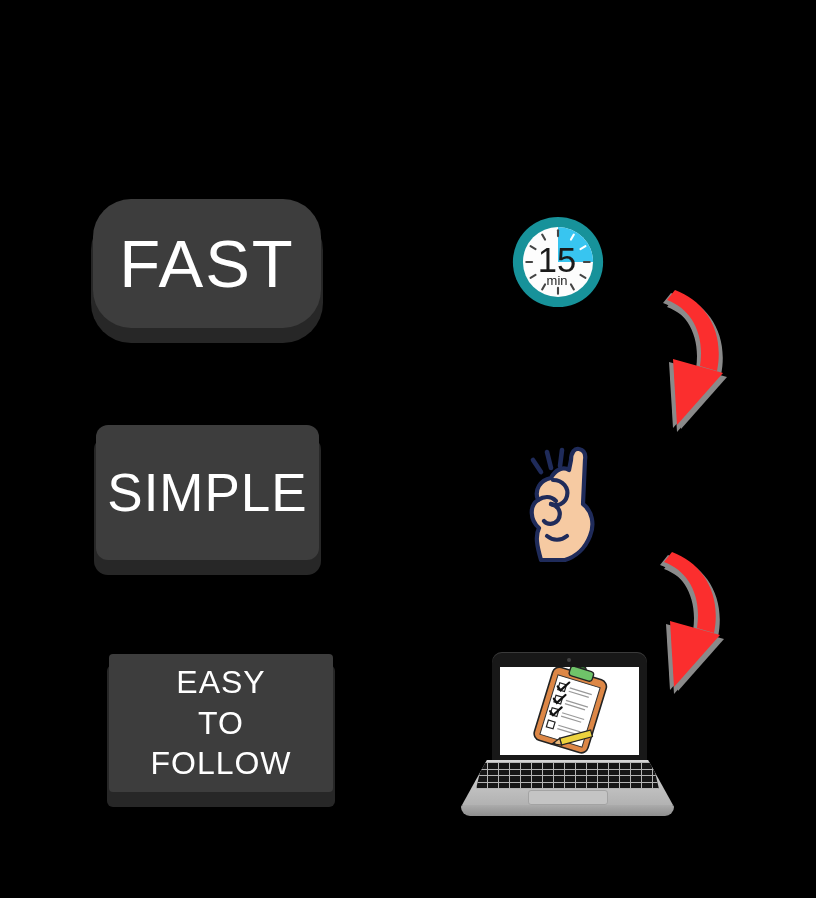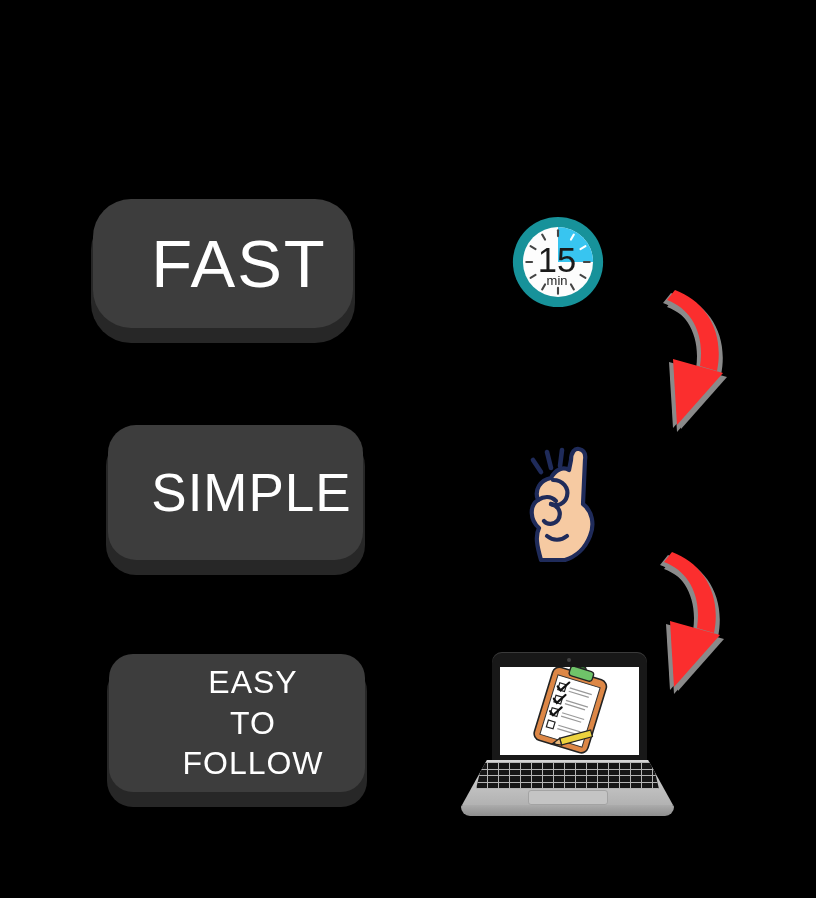--- a/index.html
+++ b/index.html
@@ -11,33 +11,32 @@
     font-family:"Liberation Sans", sans-serif;
   }
   
   .badge{
     position:absolute;
     background:#3d3d3d;
     color:#ffffff;
     display:flex;align-items:center;justify-content:center;
     text-align:center;
     box-shadow:0 13px 0 2px #272727;
-    padding-left:32px;
   }
   .badge-label{white-space:pre-line;}
   .badge-fast{
     left:93px;top:199px;width:228px;height:129px;border-radius:38px;
     font-size:67px;font-weight:400;letter-spacing:2px;
   }
   .badge-simple{
-    left:108px;top:425px;width:223px;height:135px;border-radius:28px;
+    left:96px;top:425px;width:223px;height:135px;border-radius:12px;
     font-size:53px;font-weight:400;letter-spacing:1px;
   }
   .badge-easy{
-    left:109px;top:654px;width:224px;height:138px;border-radius:24px;
+    left:109px;top:654px;width:224px;height:138px;border-radius:4px;
     font-size:32px;font-weight:500;line-height:1.28;letter-spacing:1px;
   }
   
   .timer{position:absolute;left:510px;top:214px;width:96px;height:96px;}
   
   .arrow{position:absolute;width:80px;height:150px;
     filter:drop-shadow(-4px 3px 0 #8a8a8a) drop-shadow(4px 4px 0 #8a8a8a);}
   .arrow-1{left:655px;top:285px;}
   .arrow-2{left:652px;top:547px;}
   

